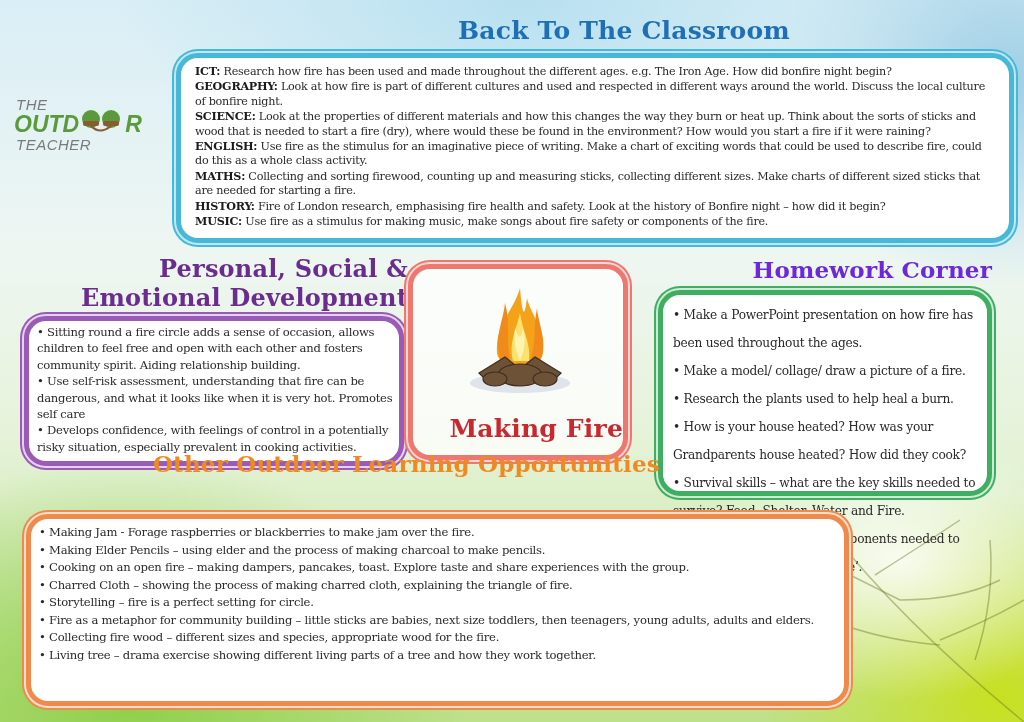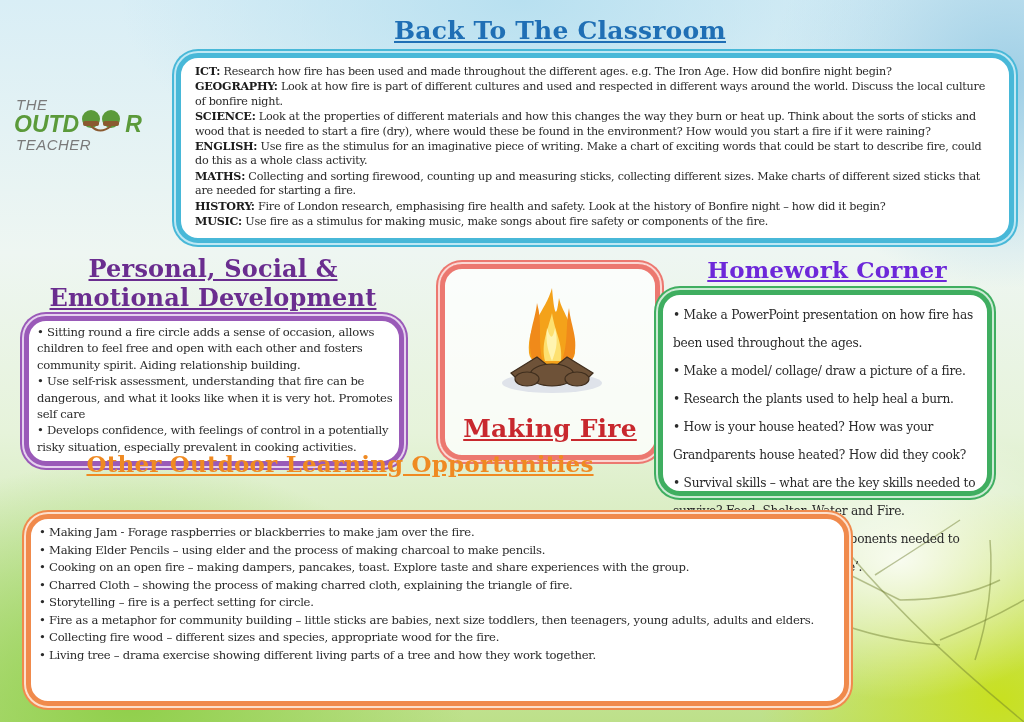--- a/index.html
+++ b/index.html
@@ -12,21 +12,21 @@
       radial-gradient(ellipse 420px 300px at 130px 700px, #8fcf4a 0%, rgba(143,207,74,0) 80%),
       radial-gradient(ellipse 500px 250px at 520px 0px, #b8e0f0 0%, rgba(184,224,240,0) 80%),
       radial-gradient(ellipse 300px 260px at 1010px 80px, #9fcfe6 0%, rgba(159,207,230,0) 80%),
       linear-gradient(180deg, #d9eef6 0%, #eef6f2 35%, #e6f3da 60%, #bde08a 100%);
   }
   .abs { position: absolute; }
   .branch { position: absolute; pointer-events: none; }
 
   .heading {
     position: absolute; font-family: "DejaVu Serif", serif; font-weight: bold;
-    text-align: center; letter-spacing: 0.2px; white-space: nowrap; text-decoration: underline;
+    text-align: right; letter-spacing: 0.2px; white-space: nowrap;
   }
   .h-blue { color: #1f6fb5; font-size: 25px; }
   .h-purple { color: #6a2d8f; font-size: 24px; line-height: 29px; }
   .h-green { color: #6d28d9; font-size: 23px; }
   .h-orange { color: #ef8a22; font-size: 23px; }
   .h-red { color: #c8282e; font-size: 25px; }
 
   .box {
     position: absolute; background: #ffffff; border-radius: 22px;
     box-sizing: border-box;
@@ -77,40 +77,40 @@
   </div>
   <div class="logo-teacher" style="position:absolute;left:2px;top:40px;">TEACHER</div>
 </div>
 
 <div class="heading h-blue" style="left:330px;top:16px;width:460px;">Back To The Classroom</div>
 <div class="box box-blue" style="left:176px;top:53px;width:838px;height:190px;">
   <div class="txt classroom-text" style="position:absolute;left:14px;top:6px;right:12px;">
     <p><b>ICT:</b><span> Research how fire has been used and made throughout the different ages. e.g. The Iron Age. How did bonfire night begin?</span></p>
     <p><b>GEOGRAPHY:</b><span> Look at how fire is part of different cultures and used and respected in different ways around the world. Discuss the local culture of bonfire night.</span></p>
     <p><b>SCIENCE:</b><span> Look at the properties of different materials and how this changes the way they burn or heat up. Think about the sorts of sticks and wood that is needed to start a fire (dry), where would these be found in the environment? How would you start a fire if it were raining?</span></p>
-    <p><b>ENGLISH:</b><span> Use fire as the stimulus for an imaginative piece of writing. Make a chart of exciting words that could be start to describe fire, could do this as a whole class activity.</span></p>
+    <p><b>ENGLISH:</b><span> Use fire as the stimulus for an imaginative piece of writing. Make a chart of exciting words that could be used to describe fire, could do this as a whole class activity.</span></p>
     <p><b>MATHS:</b><span> Collecting and sorting firewood, counting up and measuring sticks, collecting different sizes. Make charts of different sized sticks that are needed for starting a fire.</span></p>
     <p><b>HISTORY:</b><span> Fire of London research, emphasising fire health and safety. Look at the history of Bonfire night – how did it begin?</span></p>
     <p><b>MUSIC:</b><span> Use fire as a stimulus for making music, make songs about fire safety or components of the fire.</span></p>
   </div>
 </div>
 
 <div class="heading h-purple" style="left:18px;top:254px;width:390px;">
   <div>Personal, Social &amp;</div>
   <div>Emotional Development</div>
 </div>
 <div class="box box-purple" style="left:24px;top:316px;width:380px;height:150px;">
   <div class="txt bullets" style="position:absolute;left:8px;top:3px;right:6px;">
     <p>• Sitting round a fire circle adds a sense of occasion, allows children to feel free and open with each other and fosters community spirit. Aiding relationship building.</p>
     <p>• Use self-risk assessment, understanding that fire can be dangerous, and what it looks like when it is very hot. Promotes self care</p>
     <p>• Develops confidence, with feelings of control in a potentially risky situation, especially prevalent in cooking activities.</p>
   </div>
 </div>
 
-<div class="box box-red" style="left:440px;top:264px;width:220px;height:196px;">
+<div class="box box-red" style="left:408px;top:264px;width:220px;height:196px;">
   <div style="position:absolute;left:52px;top:14px;width:110px;height:115px;">
     <svg width="110" height="115" viewBox="0 0 110 115">
       <ellipse cx="55" cy="100" rx="50" ry="10" fill="#dfe3ea"></ellipse>
       <path d="M55 5 C48 30 30 40 32 70 C34 88 76 88 78 70 C80 45 65 30 62 15 C60 30 58 40 55 5Z" fill="#f4a21a"></path>
       <path d="M40 20 C38 40 28 55 36 78 L46 80 C40 60 46 40 40 20Z" fill="#f08a1a"></path>
       <path d="M72 25 C74 45 84 60 74 80 L64 80 C72 60 68 45 72 25Z" fill="#f08a1a"></path>
       <path d="M55 30 C50 50 44 60 48 78 L64 78 C66 60 58 50 55 30Z" fill="#fde070"></path>
       <path d="M50 45 C48 60 52 70 55 78 C58 70 62 60 58 45 C56 55 54 58 50 45Z" fill="#fff4b0"></path>
       <g fill="#6e5238" stroke="#3f2e1e" stroke-width="1.2">
         <path d="M14 90 L40 74 L50 82 L24 100Z"></path>

